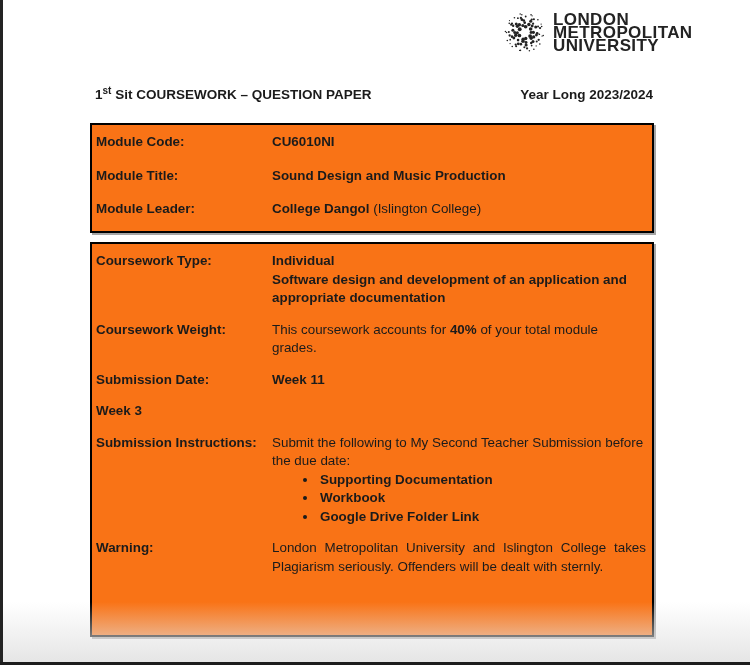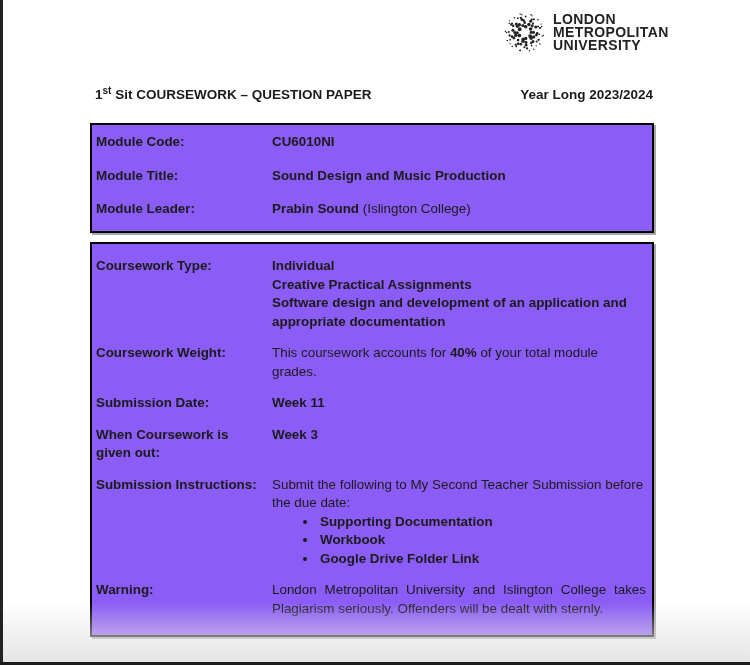--- a/index.html
+++ b/index.html
@@ -7,32 +7,32 @@
     width:750px; height:665px; background:#ffffff; position:relative; overflow:hidden;
     font-family:"Liberation Sans","DejaVu Sans",sans-serif; color:#1b1b1b;
   }
   .edge-left  { position:absolute; left:0; top:0; width:3px; height:665px; background:#232323; z-index:12; }
   .edge-bottom{ position:absolute; left:0; bottom:0; width:750px; height:3px; background:#1d1d1d; z-index:12; }
   .bottom-fade{ position:absolute; left:0; bottom:3px; width:750px; height:60px; z-index:8; pointer-events:none;
     background:linear-gradient(180deg, rgba(231,231,231,0) 0%, rgba(228,228,228,0.95) 100%); }
 
   .logo { position:absolute; top:11px; left:503px; display:flex; align-items:center; gap:7px; }
   .logo svg { display:block; }
-  .logo-text { font-weight:bold; font-size:14px; line-height:13px; letter-spacing:0.4px; color:#232323; }
+  .logo-text { font-weight:bold; font-size:17px; line-height:13px; letter-spacing:0.4px; color:#232323; }
 
   .header-row { position:absolute; top:86px; left:95px; width:558px; display:flex; justify-content:space-between;
     font-weight:bold; font-size:13.5px; line-height:17px; }
   .header-row sup { font-size:10px; line-height:0; }
 
-  .box { position:absolute; left:90px; width:564px; box-sizing:border-box; background:#8b5cf6;
+  .box { position:absolute; left:90px; width:564px; box-sizing:border-box; background:#f97316;
     border:2px solid #000; box-shadow:2px 2px 0 #a6a6a6;
     display:flex; flex-direction:column;
     padding:8px 6px 12px 4px; font-size:13.4px; line-height:18.5px; }
   .box1 { top:123px; min-height:105px; gap:15px; }
-  .box2 { top:242px; min-height:395px; gap:13px;justify-content:center; }
+  .box2 { top:242px; min-height:395px; gap:13px; }
 
   .row { display:grid; grid-template-columns:176px 1fr; }
   .label { font-weight:bold; padding-right:8px; }
   .bold { font-weight:bold; }
   .value-justify { text-align:justify; }
 
   ul.bullets { margin:0; padding-left:46px; list-style:disc; font-weight:bold; }
   ul.bullets li { padding-left:2px; }
 </style>
 </head>
@@ -144,47 +144,45 @@
     <div class="row">
       <div class="label">Module Code:</div>
       <div class="bold">CU6010NI</div>
     </div>
     <div class="row">
       <div class="label">Module Title:</div>
       <div class="bold">Sound Design and Music Production</div>
     </div>
     <div class="row">
       <div class="label">Module Leader:</div>
-      <div><span class="bold">Prabin Sound</span><span> (Islington College)</span></div>
+      <div><span class="bold">College Dangol</span><span> (Islington College)</span></div>
     </div>
   </div>
 
   <div class="box box2">
 
     <div class="row">
       <div class="label">Coursework Type:</div>
       <div class="bold">
         <div>Individual</div>
-        <div>Creative Practical Assignments</div>
         <div>Software design and development of an application and appropriate documentation</div>
       </div>
     </div>
 
     <div class="row">
       <div class="label">Coursework Weight:</div>
       <div><span>This coursework accounts for </span><span class="bold">40%</span><span> of your total module grades.</span></div>
     </div>
 
     <div class="row">
       <div class="label">Submission Date:</div>
       <div class="bold">Week 11</div>
     </div>
 
     <div class="row">
-      <div class="label">When Coursework is given out:</div>
       <div class="bold">Week 3</div>
     </div>
 
     <div class="row">
       <div class="label">Submission Instructions:</div>
       <div>
         <div>Submit the following to My Second Teacher Submission before the due date:</div>
         <ul class="bullets">
           <li>Supporting Documentation</li>
           <li>Workbook</li>

